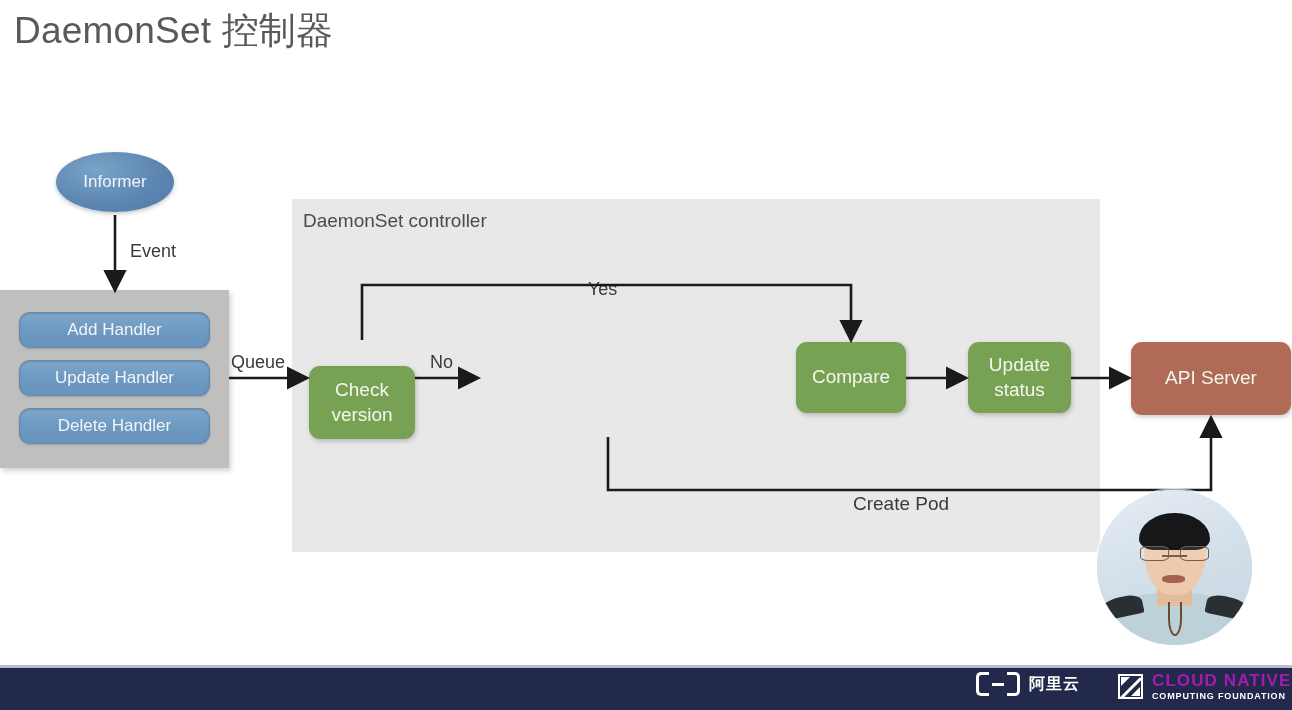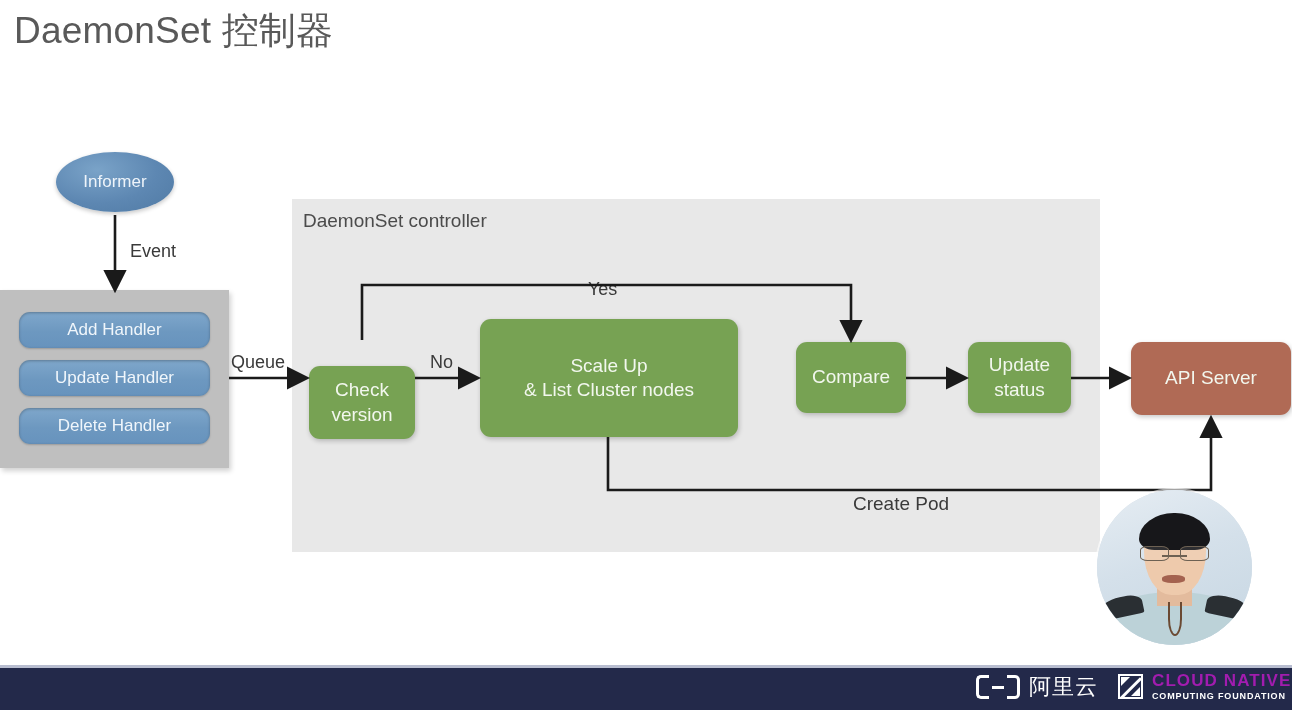--- a/index.html
+++ b/index.html
@@ -244,23 +244,23 @@
   }
   .aliyun-mark .br.left  { left: 0;  border-right: none; border-radius: 5px 0 0 5px; }
   .aliyun-mark .br.right { right: 0; border-left: none;  border-radius: 0 5px 5px 0; }
   .aliyun-mark .dash {
     position: absolute;
     left: 16px; top: 10.5px;
     width: 12px; height: 3.5px;
     background: #ffffff;
   }
   .aliyun-text {
-    font-size: 22px;
+    font-size: 16px;
     color: #ffffff;
-    font-weight: 400;
+    font-weight: 700;
     letter-spacing: 1px;
     white-space: nowrap;
   }
 
   .cncf-mark {
     position: relative;
     width: 25px; height: 25px;
     border: 2.4px solid #ffffff;
   }
   .cncf-mark .tri-a, .cncf-mark .tri-b {
@@ -319,25 +319,20 @@
       <span>Delete Handler</span>
     </div>
   </div>
 
   <div id="node-check" class="node green">
     <span>
       <span>Check</span><br><span>version</span>
     </span>
   </div>
 
-  <div id="node-scale" class="node green">
-    <span>
-      <span>Scale Up</span><br><span>&amp; List Cluster nodes</span>
-    </span>
-  </div>
 
   <div id="node-compare" class="node green">
     <span>Compare</span>
   </div>
 
   <div id="node-update" class="node green">
     <span>
       <span>Update</span><br><span>status</span>
     </span>
   </div>

